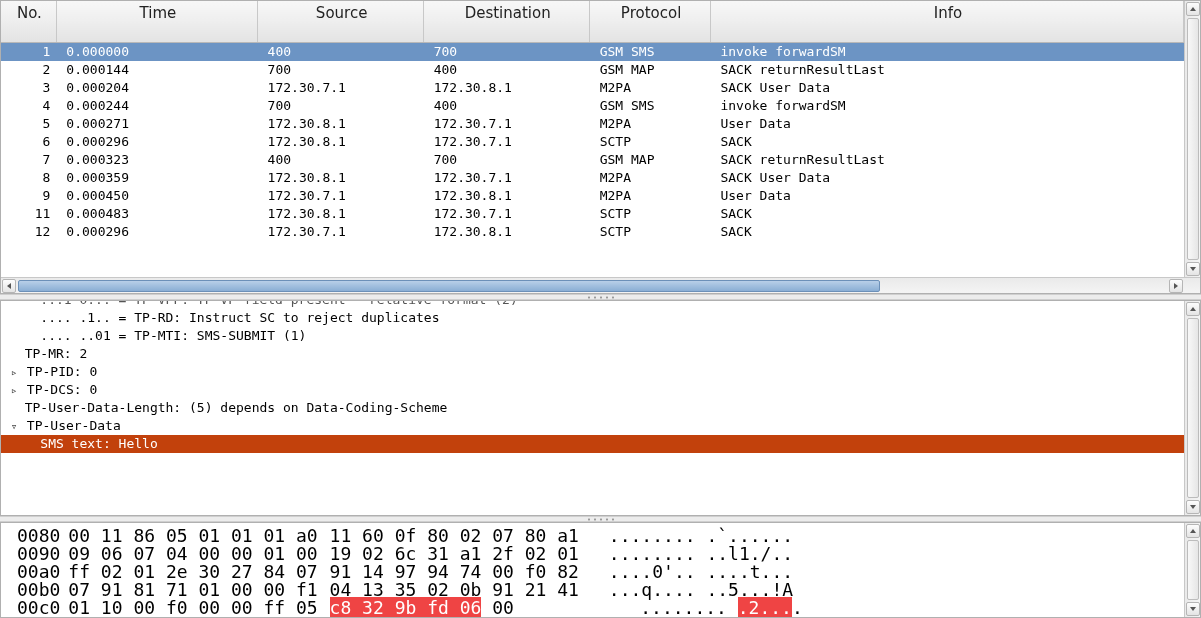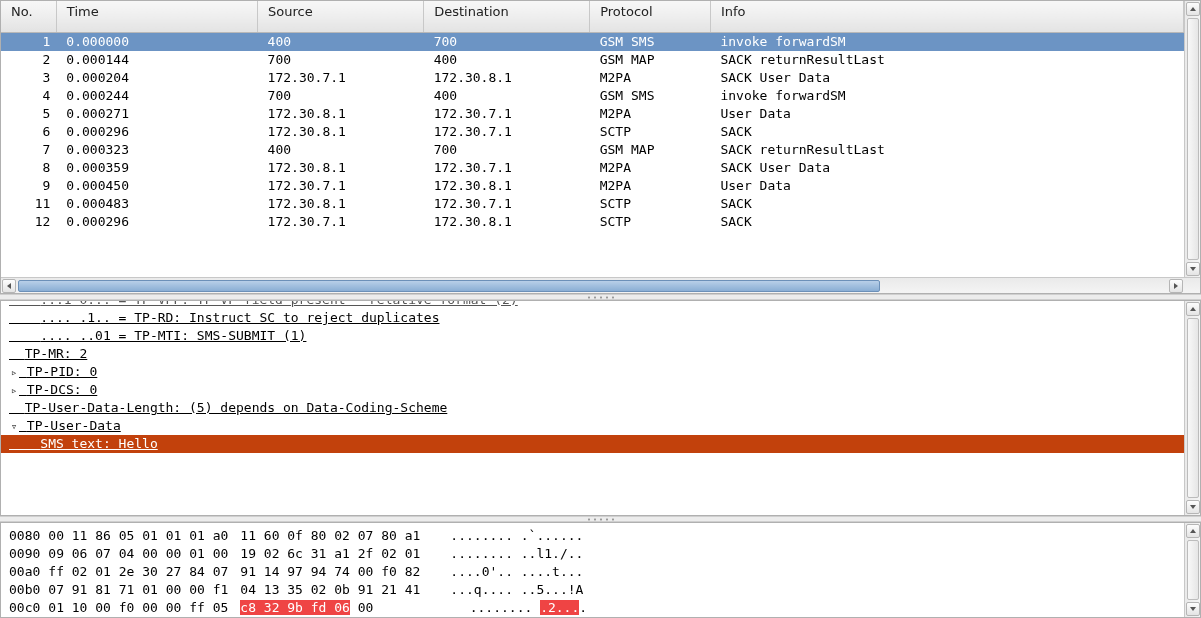--- a/index.html
+++ b/index.html
@@ -34,30 +34,30 @@
   .table-area {
     flex: 1;
     overflow: hidden;
   }
   table.packet-table {
     width: 100%;
     border-collapse: collapse;
     table-layout: fixed;
   }
   thead th {
-    text-align: left;
+    text-align: center;
     font-weight: normal;
     background: linear-gradient(to bottom, #f7f7f7 0%, #efefef 45%, #e3e3e3 100%);
     border-right: 1px solid #c8c8c8;
     border-bottom: 1px solid #b8b8b8;
-    padding: 3px 8px 13px 10px;
+    padding: 3px 8px 20px 10px;
     height: 22px;
     color: #222;
     font-family: "DejaVu Sans", "Liberation Sans", Arial, sans-serif;
-    font-size: 13px;
+    font-size: 15px;
   }
   tbody td {
     padding: 1px 8px 1px 10px;
     white-space: nowrap;
     overflow: hidden;
     height: 18px;
     font-family: "DejaVu Sans Mono", "Liberation Mono", Consolas, monospace;
     font-size: 13px;
   }
   td.num { text-align: right; padding-right: 6px; }
@@ -148,21 +148,20 @@
     font-family: "DejaVu Sans Mono", "Liberation Mono", Consolas, monospace;
     font-size: 13px;
     line-height: 18px;
     padding-top: 0;
     position: relative;
   }
   .detail-line {
     white-space: pre;
     padding-left: 8px;
     height: 18px;
-    text-decoration: underline;
   }
   .detail-line.cut {
     margin-top: -10px;
     color: #555;
     overflow: hidden;
   }
   .expander {
     display: inline-block;
     width: 10px;
     text-align: center;
@@ -175,23 +174,23 @@
   }
   
   .hex-pane {
     flex: 1;
     display: flex;
     overflow: hidden;
   }
   .hex-body {
     flex: 1;
     font-family: "DejaVu Sans Mono", "Liberation Mono", Consolas, monospace;
-    font-size: 13px;
+    font-size: 18px;
     line-height: 18px;
-    padding: 4px 8px;
+    padding: 4px 16px;
     white-space: pre;
     overflow: hidden;
   }
   .hex-body .offset { margin-right: 8px; }
   .hex-body .group { margin-right: 12px; }
   .hex-body .ascii { margin-left: 18px; }
   .hl {
     background: #ef4444;
     color: #ffffff;
   }

